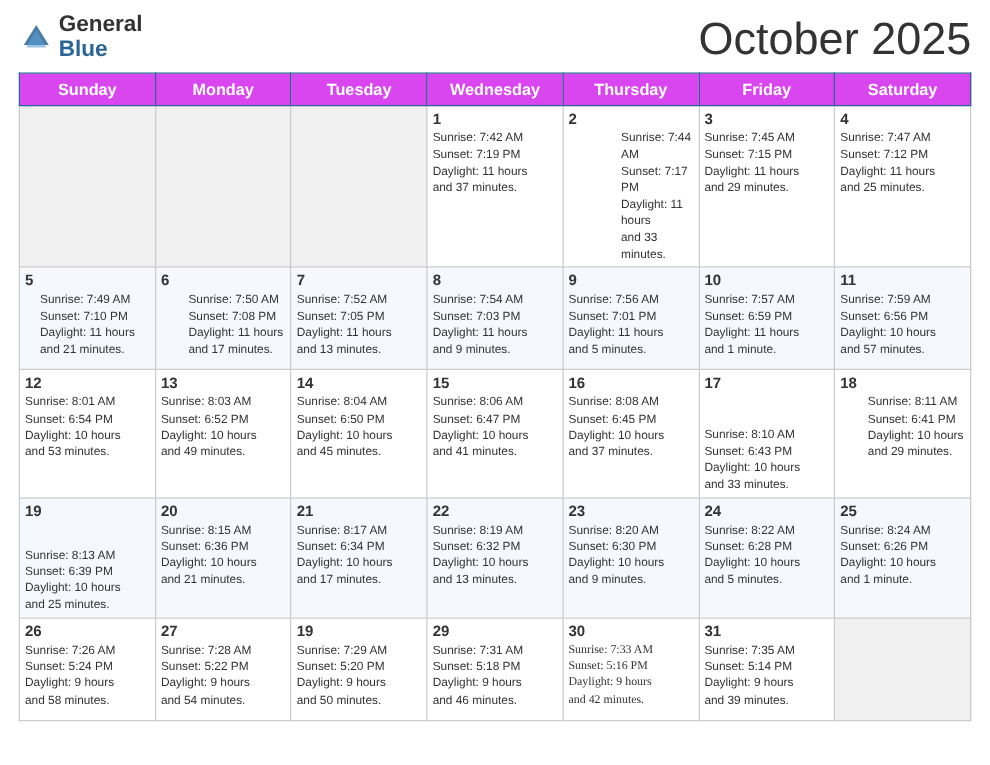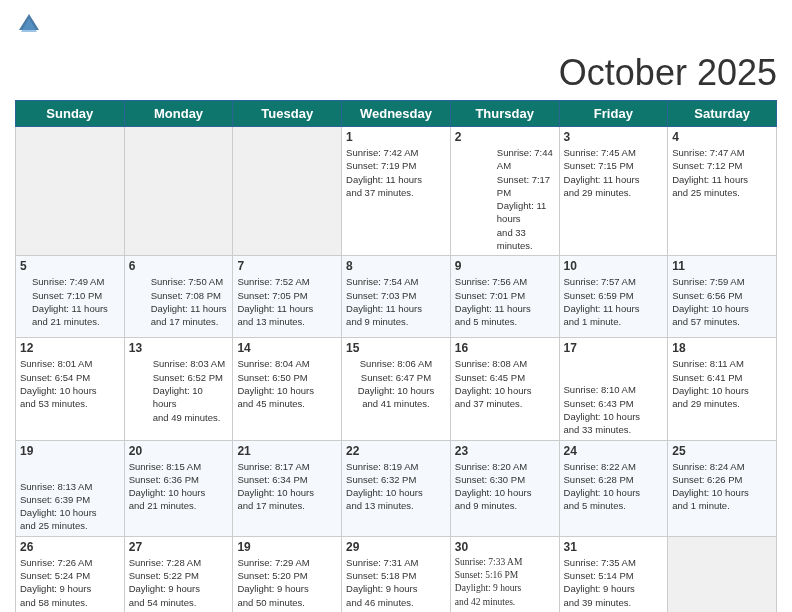--- a/index.html
+++ b/index.html
@@ -40,38 +40,37 @@
       font-weight: bold;
       color: #2a6496;
     }
     .logo-icon {
       width: 28px;
       height: 28px;
       margin-right: 4px;
     }
     .title-block {
       text-align: center;
-      margin-top: 42px;
     }
     .month-title {
       font-size: 36px;
       color: #333;
       font-weight: normal;
     }
     .subtitle {
       font-size: 15px;
       color: #333;
     }
     .calendar {
       width: 100%;
       border-collapse: collapse;
       table-layout: fixed;
     }
     .calendar th {
-      background-color: #0f766e;
+      background-color: #d946ef;
       color: #fff;
       text-align: center;
       padding: 5px 3px;
       font-size: 13px;
       font-weight: bold;
       border: 1px solid #2a6496;
     }
     .calendar td {
       border: 1px solid #ccc;
       vertical-align: top;
@@ -103,20 +102,24 @@
 <body>
 
 <div class="page">
   <div class="header">
     <div class="logo">
       <svg class="logo-icon" viewBox="0 0 28 28">
         <rect x="0" y="0" width="28" height="28" fill="none"></rect>
         <polygon points="14,4 24,20 4,20" fill="#2a6496" opacity="0.85"></polygon>
         <polygon points="14,8 22,22 6,22" fill="#5a9fd4" opacity="0.6"></polygon>
       </svg>
+      <div class="logo-text">
+        <span class="logo-general">General</span>
+        <span class="logo-blue">Blue</span>
+      </div>
     </div>
     <div class="title-block">
       <div class="month-title">October 2025</div>
     </div>
   </div>
 
   <table class="calendar">
     <thead>
       <tr>
         <th>Sunday</th>
@@ -216,56 +219,56 @@
         <tr>
           <td>
             <span class="day-num">12</span>
             <div class="day-info" style="white-space: pre-line;">Sunrise: 8:01 AM
 Sunset: 6:54 PM
 Daylight: 10 hours
 and 53 minutes.</div>
           </td>
           <td>
             <span class="day-num">13</span>
-            <div class="day-info" style="white-space: pre-line; margin-left: 24px;">Sunrise: 8:03 AM
+            <div class="day-info" style="white-space: pre-line;">Sunrise: 8:03 AM
 Sunset: 6:52 PM
 Daylight: 10 hours
 and 49 minutes.</div>
           </td>
           <td>
             <span class="day-num">14</span>
             <div class="day-info" style="white-space: pre-line;">Sunrise: 8:04 AM
 Sunset: 6:50 PM
 Daylight: 10 hours
 and 45 minutes.</div>
           </td>
           <td>
             <span class="day-num">15</span>
-            <div class="day-info" style="white-space: pre-line; text-align: center;">Sunrise: 8:06 AM
+            <div class="day-info" style="white-space: pre-line;">Sunrise: 8:06 AM
 Sunset: 6:47 PM
 Daylight: 10 hours
 and 41 minutes.</div>
           </td>
           <td>
             <span class="day-num">16</span>
             <div class="day-info" style="white-space: pre-line;">Sunrise: 8:08 AM
 Sunset: 6:45 PM
 Daylight: 10 hours
 and 37 minutes.</div>
           </td>
           <td>
             <span class="day-num">17</span>
             <div class="day-info" style="white-space: pre-line; margin-top: 28px;">Sunrise: 8:10 AM
 Sunset: 6:43 PM
 Daylight: 10 hours
 and 33 minutes.</div>
           </td>
           <td>
             <span class="day-num">18</span>
-            <div class="day-info" style="white-space: pre-line;">Sunrise: 8:11 AM
+            <div class="day-info" style="white-space: pre-line; margin-left: 22px;">Sunrise: 8:11 AM
 Sunset: 6:41 PM
 Daylight: 10 hours
 and 29 minutes.</div>
           </td>
         </tr>
         <tr>
           <td>
             <span class="day-num">19</span>
             <div class="day-info" style="white-space: pre-line; margin-top: 22px;">Sunrise: 8:13 AM
 Sunset: 6:39 PM

